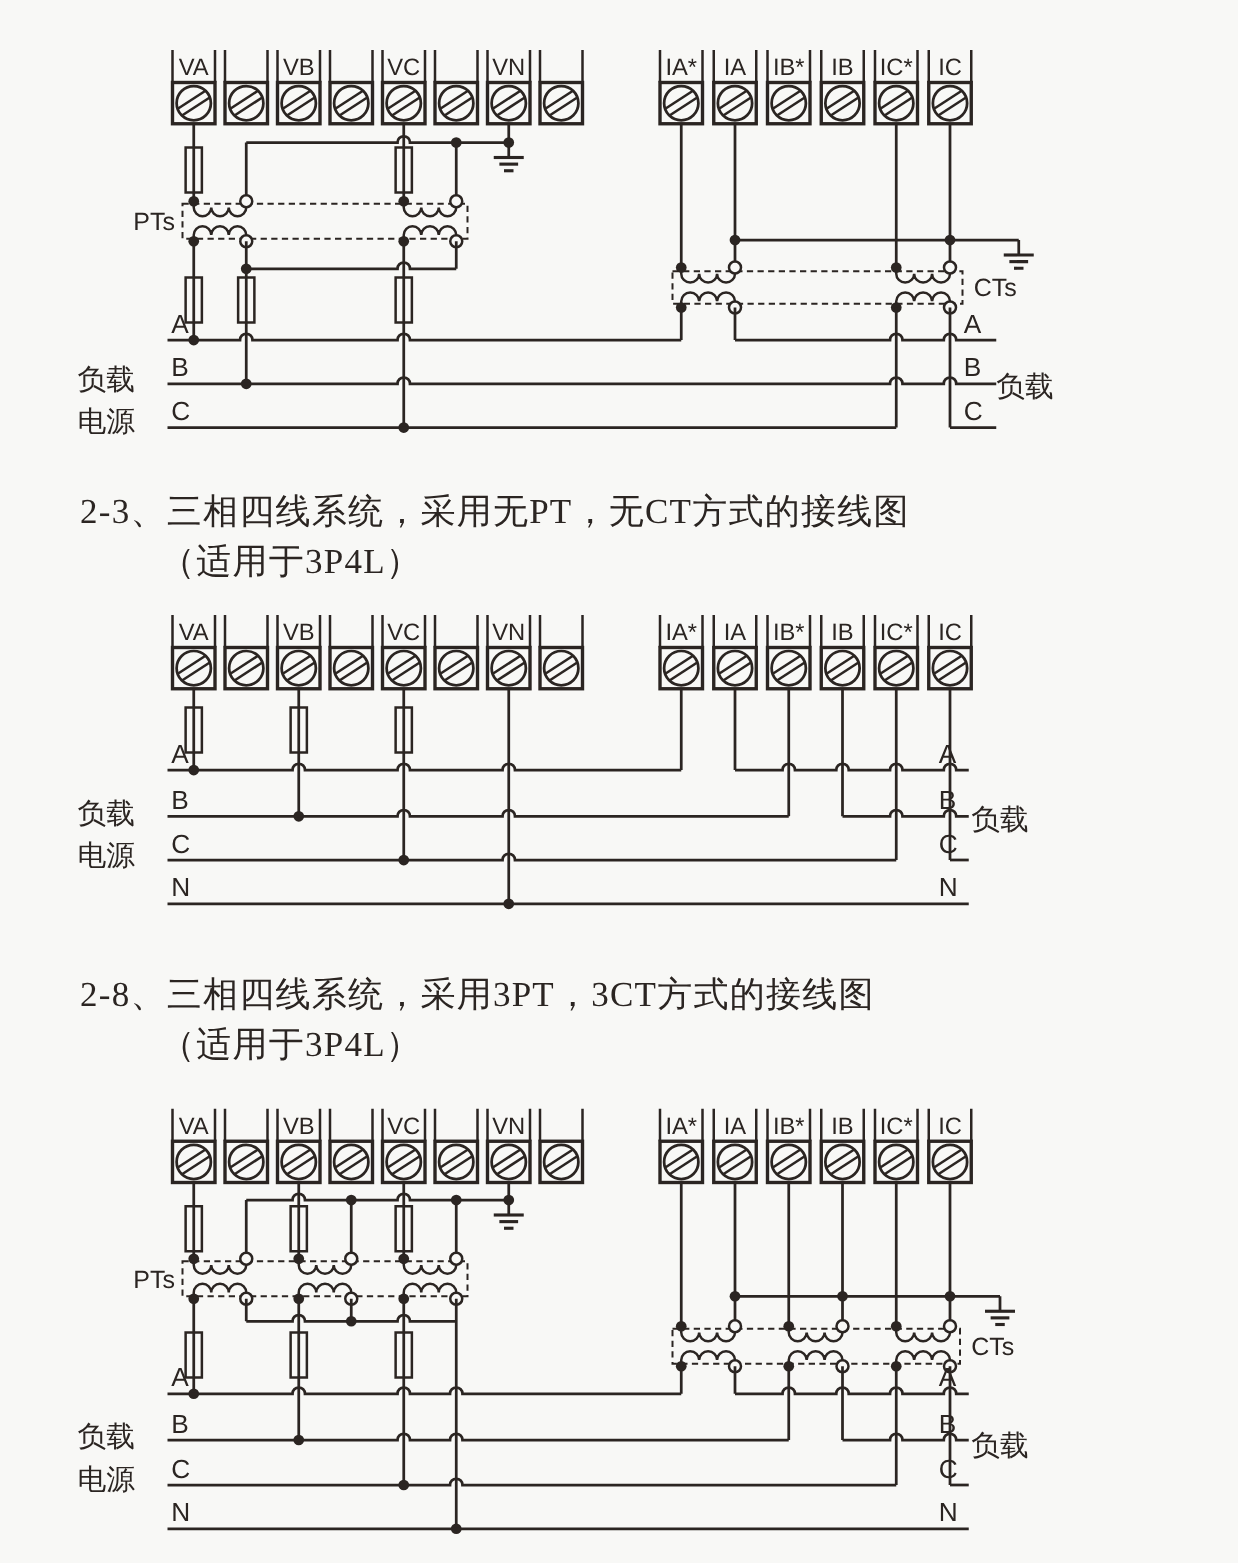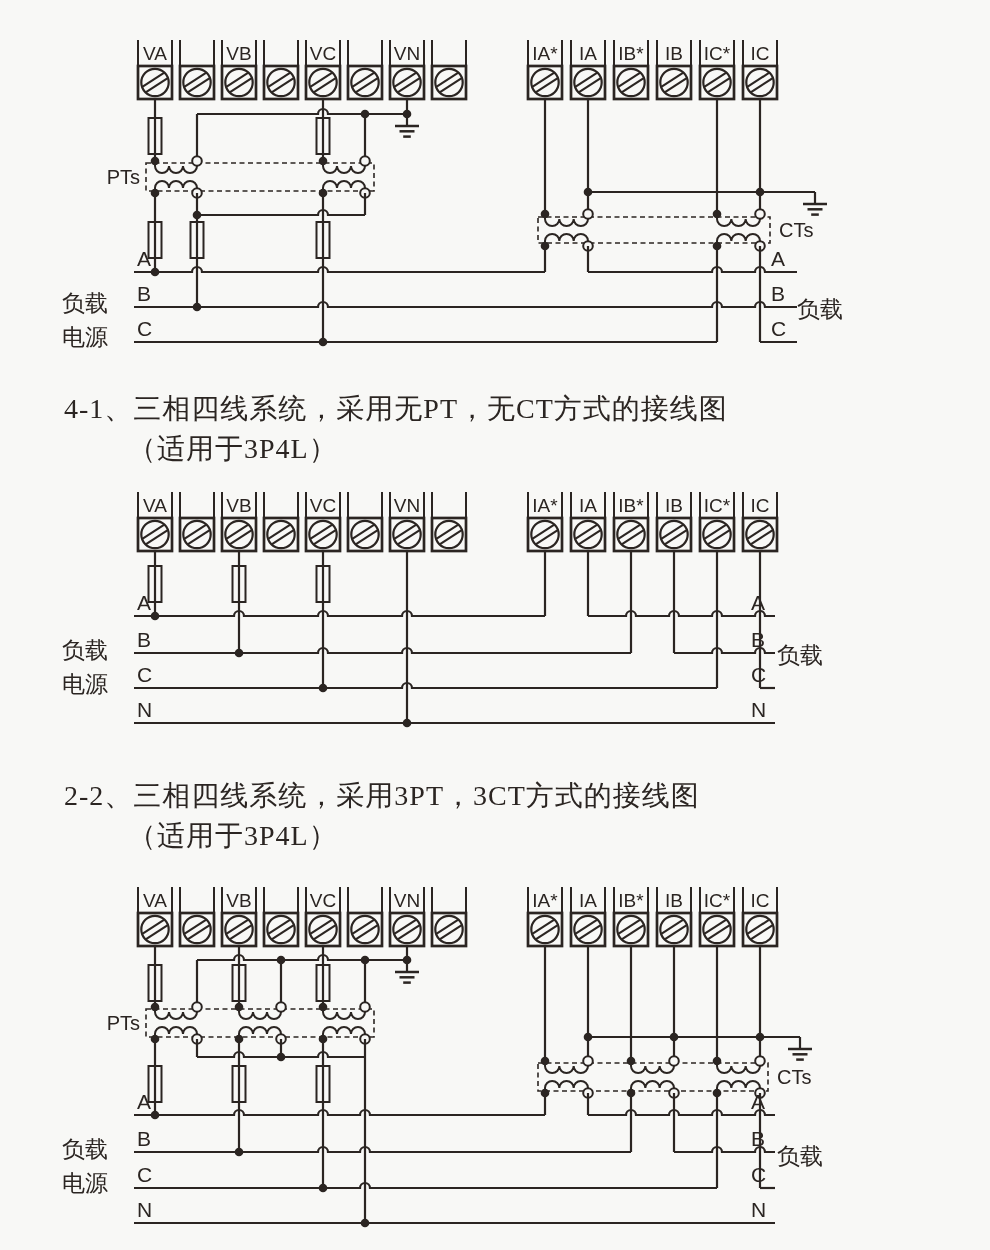--- a/index.html
+++ b/index.html
@@ -623,16 +623,16 @@
       <text x="751" y="1109" font-size="21" text-anchor="start" fill="#2b2522" font-family="&quot;Liberation Sans&quot;,&quot;DejaVu Sans&quot;,sans-serif">A</text>
       <text x="751" y="1146" font-size="21" text-anchor="start" fill="#2b2522" font-family="&quot;Liberation Sans&quot;,&quot;DejaVu Sans&quot;,sans-serif">B</text>
       <text x="751" y="1182" font-size="21" text-anchor="start" fill="#2b2522" font-family="&quot;Liberation Sans&quot;,&quot;DejaVu Sans&quot;,sans-serif">C</text>
       <text x="751" y="1217" font-size="21" text-anchor="start" fill="#2b2522" font-family="&quot;Liberation Sans&quot;,&quot;DejaVu Sans&quot;,sans-serif">N</text>
       <text x="62" y="1157" font-size="23" text-anchor="start" fill="#2b2522" font-family="&quot;Liberation Serif&quot;,&quot;DejaVu Serif&quot;,serif">负载</text>
       <text x="62" y="1191" font-size="23" text-anchor="start" fill="#2b2522" font-family="&quot;Liberation Serif&quot;,&quot;DejaVu Serif&quot;,serif">电源</text>
       <text x="777" y="1164" font-size="23" text-anchor="start" fill="#2b2522" font-family="&quot;Liberation Serif&quot;,&quot;DejaVu Serif&quot;,serif">负载</text>
     </g>
   </svg>
 
-<div class="cap" style="left:64px;top:390px;">4-1、三相四线系统，采用无PT，无CT方式的接线图</div>
+<div class="cap" style="left:64px;top:390px;">2-3、三相四线系统，采用无PT，无CT方式的接线图</div>
 <div class="cap" style="left:128px;top:430px;">（适用于3P4L）</div>
-<div class="cap" style="left:64px;top:777px;">2-2、三相四线系统，采用3PT，3CT方式的接线图</div>
+<div class="cap" style="left:64px;top:777px;">2-8、三相四线系统，采用3PT，3CT方式的接线图</div>
 <div class="cap" style="left:128px;top:817px;">（适用于3P4L）</div>
 
 </body></html>

